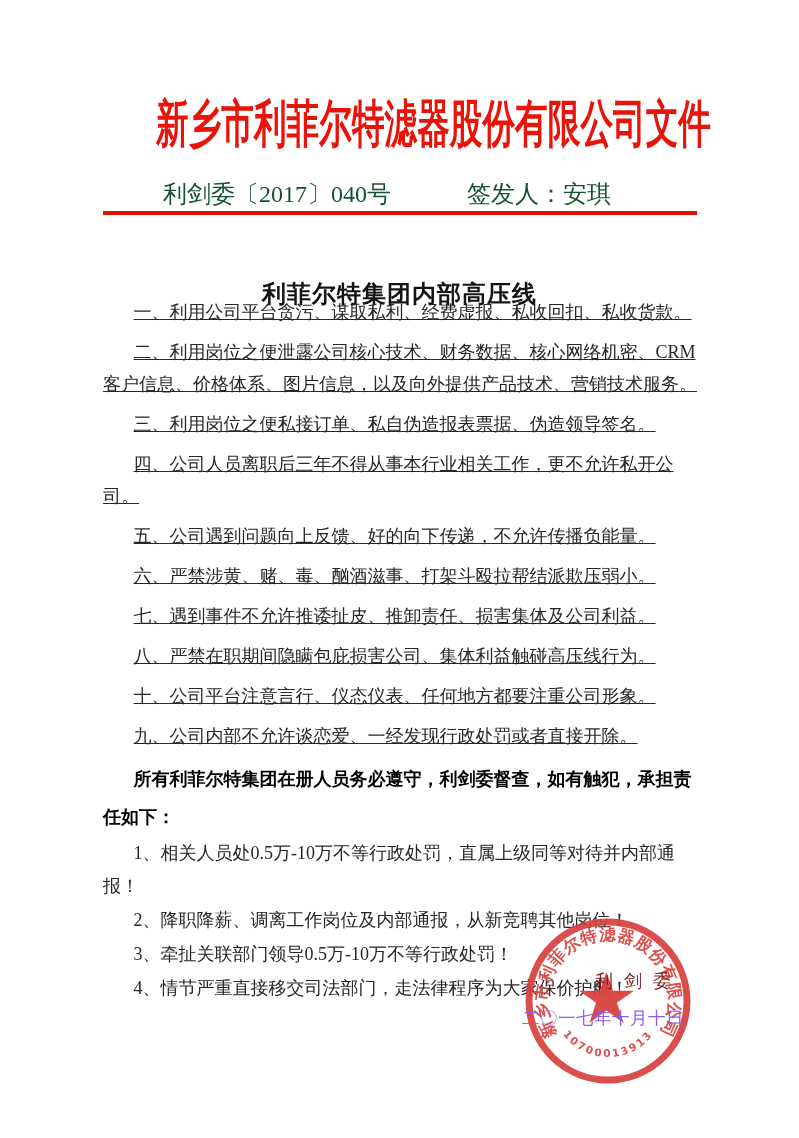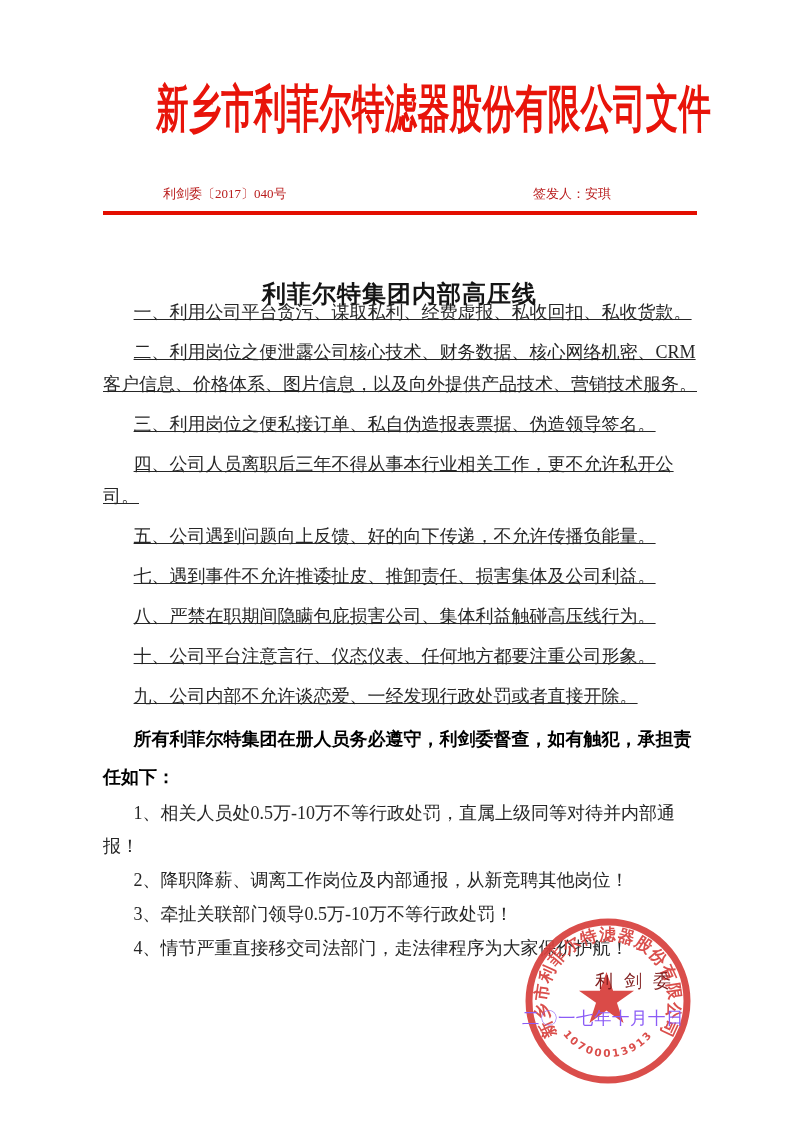--- a/index.html
+++ b/index.html
@@ -7,36 +7,36 @@
     position:relative;
     width:799px;height:1138px;
     margin:0 auto;
     background:#ffffff;
     font-family:"Liberation Serif","DejaVu Serif",serif;
     color:#1c1c1c;
     overflow:hidden;
   }
   
   .banner{
-    position:absolute;top:79px;left:0;right:0;
+    position:absolute;top:94px;left:0;right:0;
     text-align:center;white-space:nowrap;
   }
   .banner-inner{
     display:inline-block;
     font-size:51px;line-height:60px;
     font-weight:900;
     color:#e8140a;
     transform:scaleX(0.64);
     transform-origin:50% 50%;
     letter-spacing:0;
   }
   .docno-row{
     position:absolute;top:182px;left:103px;width:594px;
     display:flex;justify-content:space-between;align-items:flex-start;
-    font-size:13px;line-height:24px;color:#b91c1c;
+    font-size:24px;line-height:24px;color:#14532d;
     padding:0;box-sizing:border-box;
   }
   .docno-row .left{margin-left:60px;}
   .docno-row .right{margin-right:86px;}
   .red-rule{
     position:absolute;top:211px;left:103px;width:594px;height:4px;
     background:#e30e00;
   }
   
   .doc-title{
@@ -112,20 +112,21 @@
   <div class="red-rule"></div>
 
   <div class="doc-title">利菲尔特集团内部高压线</div>
 
   <div class="body-block">
     <p class="rule-item">一、利用公司平台贪污、谋取私利、经费虚报、私收回扣、私收货款。</p>
     <p class="rule-item">二、利用岗位之便泄露公司核心技术、财务数据、核心网络机密、CRM客户信息、价格体系、图片信息，以及向外提供产品技术、营销技术服务。</p>
     <p class="rule-item">三、利用岗位之便私接订单、私自伪造报表票据、伪造领导签名。</p>
     <p class="rule-item">四、公司人员离职后三年不得从事本行业相关工作，更不允许私开公司。</p>
     <p class="rule-item">五、公司遇到问题向上反馈、好的向下传递，不允许传播负能量。</p>
+    <p class="rule-item">六、严禁涉黄、赌、毒、酗酒滋事、打架斗殴拉帮结派欺压弱小。</p>
     <p class="rule-item">七、遇到事件不允许推诿扯皮、推卸责任、损害集体及公司利益。</p>
     <p class="rule-item">八、严禁在职期间隐瞒包庇损害公司、集体利益触碰高压线行为。</p>
     <p class="rule-item">十、公司平台注意言行、仪态仪表、任何地方都要注重公司形象。</p>
     <p class="rule-item">九、公司内部不允许谈恋爱、一经发现行政处罚或者直接开除。</p>
 
     <p class="notice">所有利菲尔特集团在册人员务必遵守，利剑委督查，如有触犯，承担责任如下：</p>
 
     <p class="penalty">1、相关人员处0.5万-10万不等行政处罚，直属上级同等对待并内部通报！</p>
     <p class="penalty">2、降职降薪、调离工作岗位及内部通报，从新竞聘其他岗位！</p>
     <p class="penalty">3、牵扯关联部门领导0.5万-10万不等行政处罚！</p>

